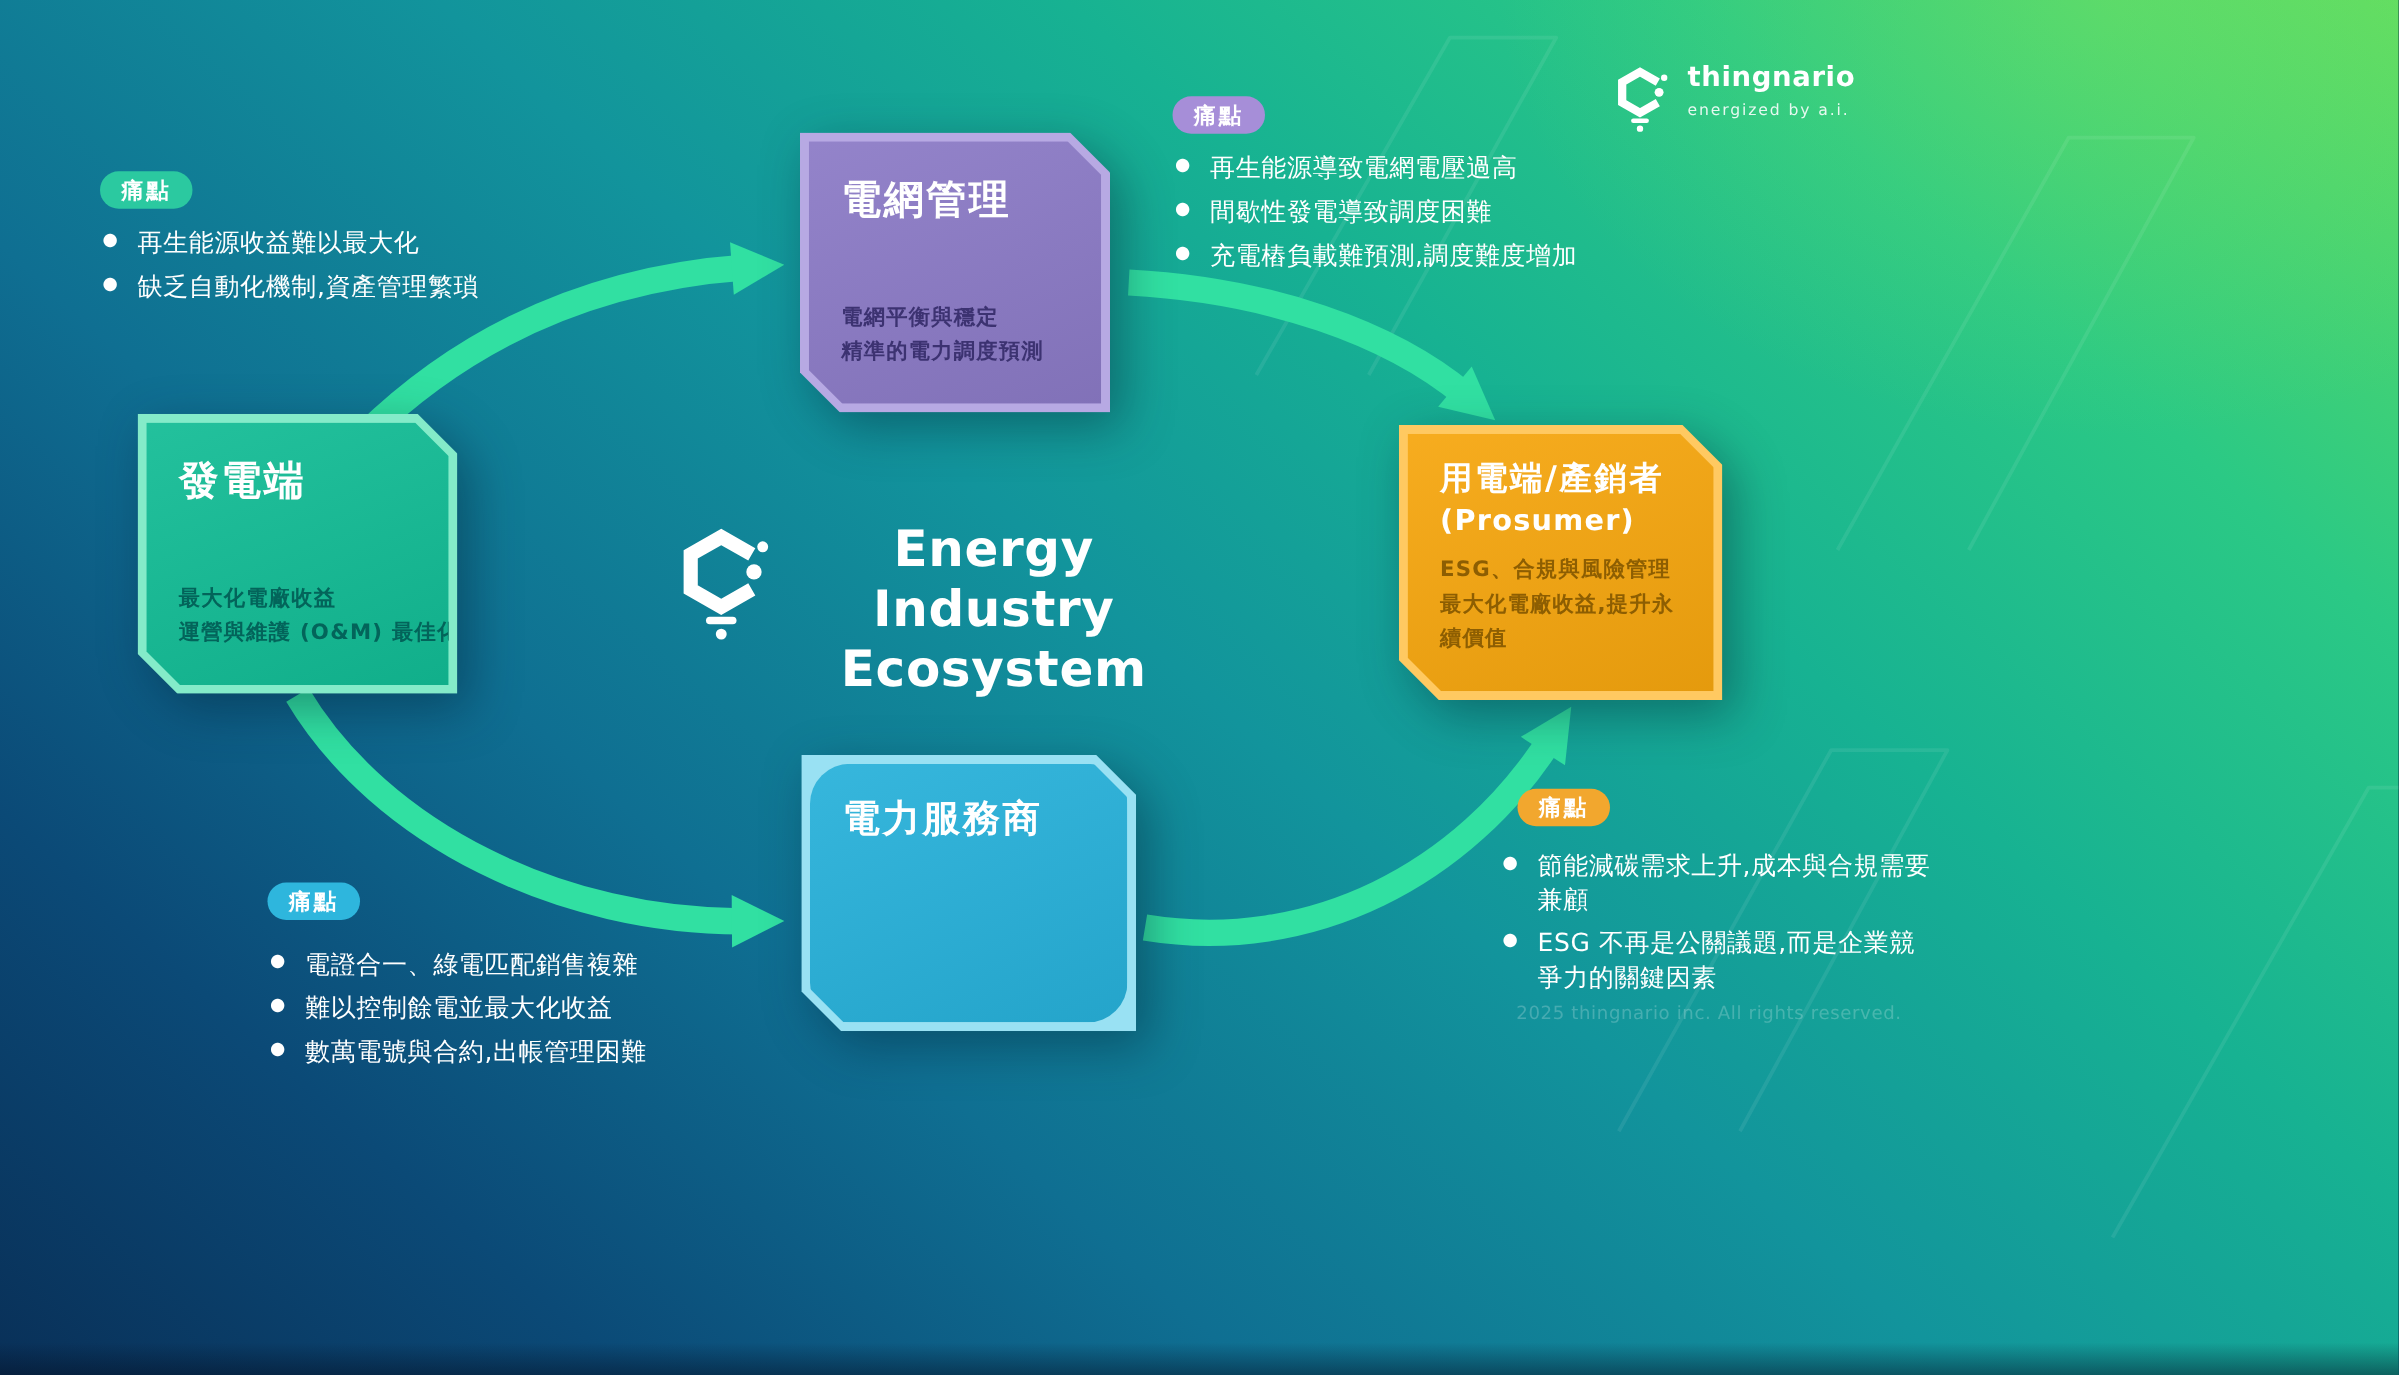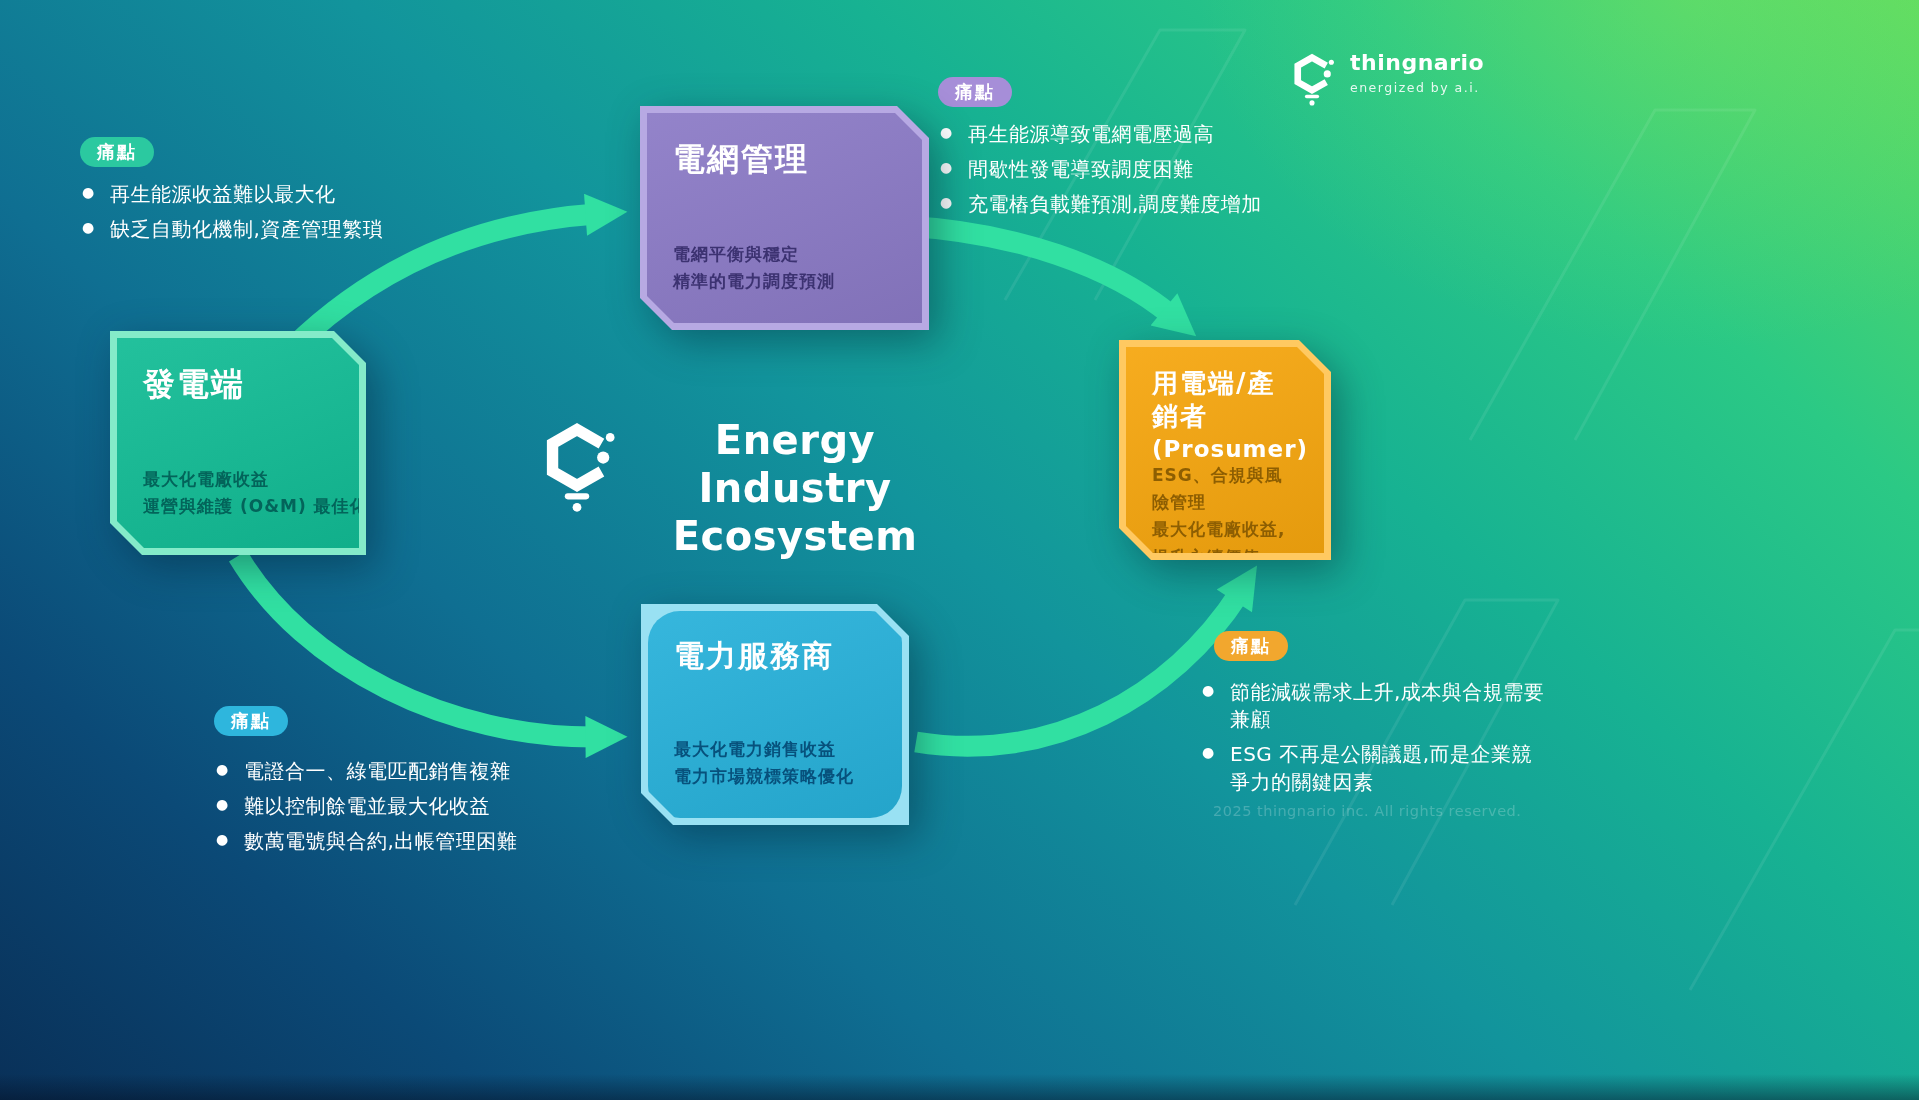--- a/index.html
+++ b/index.html
@@ -121,21 +121,21 @@
   </div>
 
   <div class="pain-group" style="left:1200px;top:631px;width:345px;">
     <span class="pain-badge" style="margin-left: 14px; background: rgb(242, 167, 46);">痛點</span>
     <ul class="pain-list" style="margin-top:18px;">
       <li>節能減碳需求上升,成本與合規需要兼顧</li>
       <li>ESG 不再是公關議題,而是企業競爭力的關鍵因素</li>
     </ul>
   </div>
 
-  <div class="node-wrap" style="left:640px;top:106px;width:289px;height:224px;">
+  <div class="node-wrap" style="left:640px;top:106px;width:248px;height:224px;">
     <div class="node-frame" style="background: rgb(183, 169, 227);">
       <div class="node-body" style="background-color: rgb(139, 122, 198);">
         <div class="node-title t32">電網管理</div>
         <div class="node-lines" style="color: rgb(60, 50, 113);">
           <div>電網平衡與穩定</div>
           <div>精準的電力調度預測</div>
         </div>
       </div>
     </div>
   </div>
@@ -145,43 +145,39 @@
       <div class="node-body" style="background-color: rgb(18, 188, 149);">
         <div class="node-title t32">發電端</div>
         <div class="node-lines" style="color: rgb(3, 100, 90);">
           <div>最大化電廠收益</div>
           <div>運營與維護 (O&amp;M) 最佳化</div>
         </div>
       </div>
     </div>
   </div>
 
-  <div class="node-wrap" style="left:1119px;top:340px;width:212px;height:220px;border-radius:16px;">
+  <div class="node-wrap" style="left:1119px;top:340px;width:259px;height:220px;border-radius:16px;">
     <div class="node-frame" style="background: rgb(255, 201, 97);">
       <div class="node-body" style="padding-top: 20px; background-color: rgb(246, 166, 14);">
         <div>
           <div class="node-title" style="font-size:26px;">用電端/產銷者</div>
           <div class="node-subtitle">(Prosumer)</div>
         </div>
         <div class="node-lines wrap" style="color: rgb(141, 94, 2);">
           <div>ESG、合規與風險管理</div>
           <div>最大化電廠收益,提升永續價值</div>
         </div>
       </div>
     </div>
   </div>
 
   <div class="node-wrap" style="left:641px;top:604px;width:268px;height:221px;">
     <div class="node-frame" style="background: rgb(153, 225, 243);">
       <div class="node-body" style="background-color: rgb(39, 177, 218); border-radius: 32px;">
         <div class="node-title t30">電力服務商</div>
-        <div class="node-lines" style="color: rgb(7, 81, 124);">
-          <div>最大化電力銷售收益</div>
-          <div>電力市場競標策略優化</div>
-        </div>
       </div>
     </div>
   </div>
 
   <svg style="position:absolute;left:533px;top:420px;" width="88" height="96" viewBox="0 0 100 110">
     <path d="M 78 27 L 50 11 L 22 27 L 22 59 L 50 75 L 78 59" fill="none" stroke="#fff" stroke-width="13"></path>
     <circle cx="80" cy="43" r="7" fill="#fff"></circle>
     <circle cx="88" cy="20" r="5" fill="#fff"></circle>
     <rect x="36" y="84" width="28" height="7" rx="3.5" fill="#fff"></rect>
     <circle cx="50" cy="100" r="5" fill="#fff"></circle>

